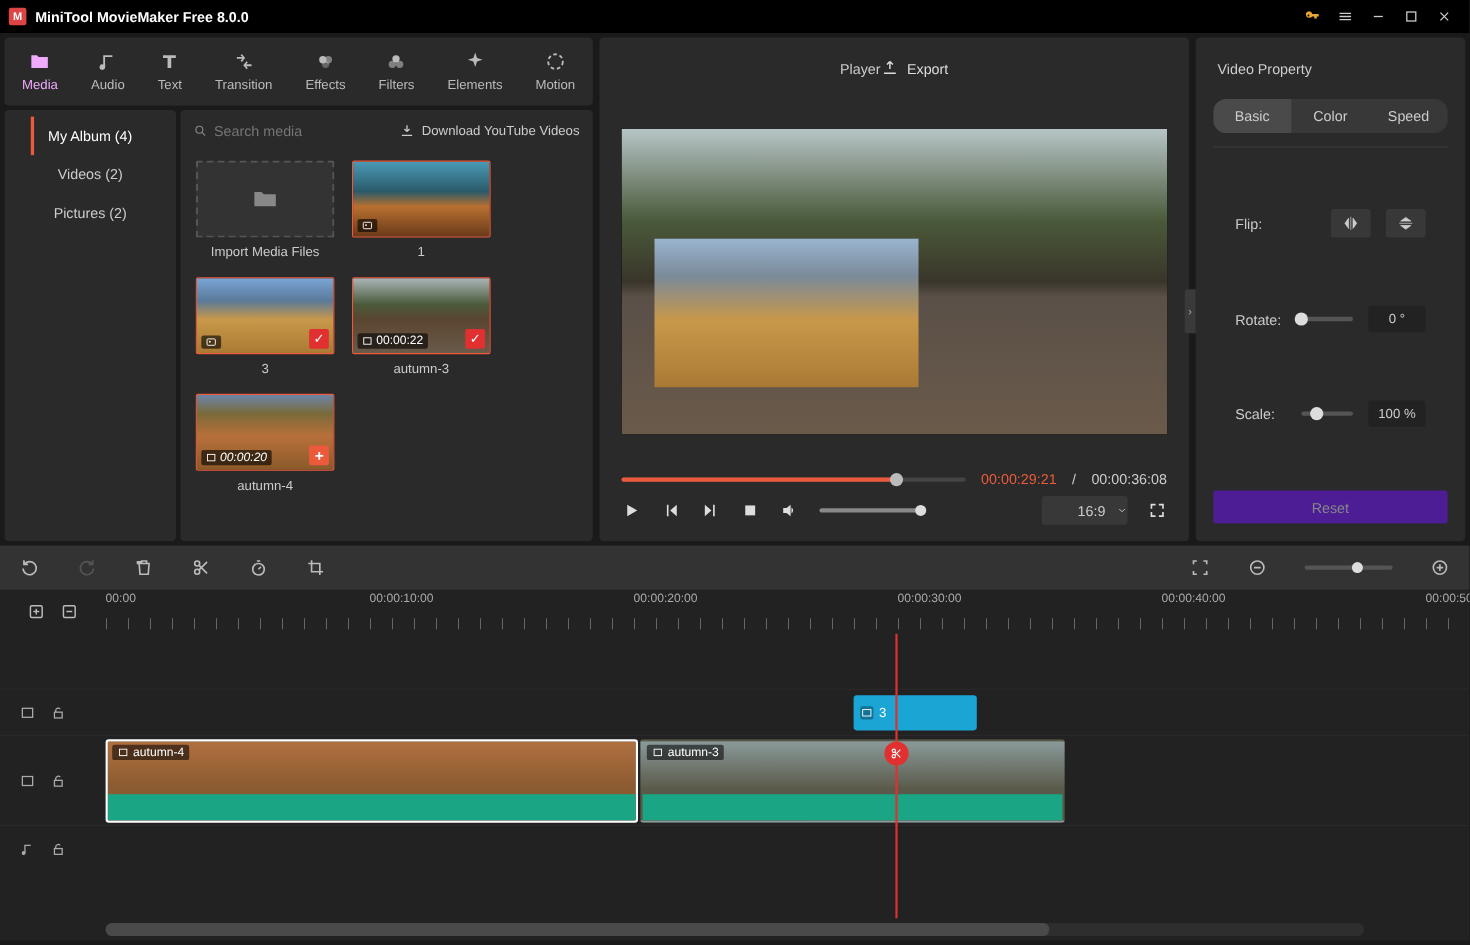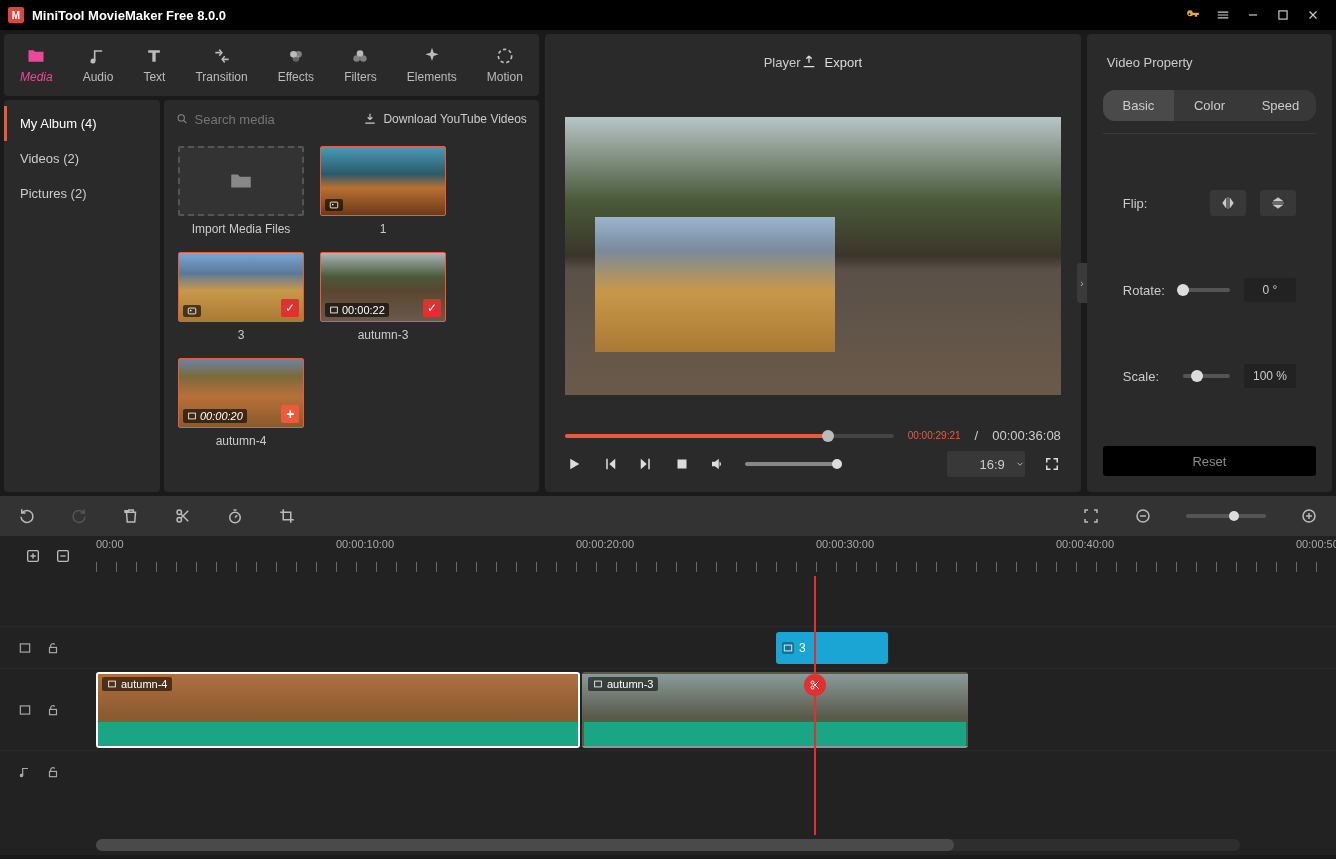--- a/index.html
+++ b/index.html
@@ -15,27 +15,27 @@
 
 
 .main { display:flex; height:466px; padding:4px; gap:6px; }
 .left { width:536px; display:flex; flex-direction:column; gap:4px; }
 .center { flex:1; background:#2a2a2a; border-radius:4px; display:flex; flex-direction:column; }
 .right { width:264px; background:#2a2a2a; border-radius:4px; display:flex; flex-direction:column; position:relative; }
 
 
 .toptabs { height:62px; background:#2a2a2a; border-radius:4px; display:flex; align-items:center; padding:0 8px; gap:14px; }
 .toptab { display:flex; flex-direction:column; align-items:center; gap:4px; padding:6px 8px; cursor:pointer; color:#bbb; }
-.toptab.active { color:#ec4899;font-style:italic; }
+.toptab.active { color:#f0abfc; }
 .toptab .ticon { width:20px; height:20px; display:flex; align-items:center; justify-content:center; }
 .toptab .tlabel { font-size:12px; }
 
 
 .mediawrap { flex:1; display:flex; gap:4px; overflow:hidden; }
-.sidebar { width:156px; background:#2a2a2a; border-radius:4px; display:flex; flex-direction:column; padding:6px 0; }
+.sidebar { width:156px; background:#2a2a2a; border-radius:4px; display:flex; flex-direction:column; padding:6px 0;align-items:center; }
 .sideitem { padding:10px 16px; color:#ccc; cursor:pointer; font-size:13px; }
 .sideitem.active { border-left:3px solid #ec5a3b; padding-left:13px; color:#fff; }
 
 .mediapanel { flex:1; background:#2a2a2a; border-radius:4px; display:flex; flex-direction:column; overflow:hidden; }
 .mediabar { height:38px; display:flex; align-items:center; padding:0 12px; gap:8px; }
 .mediabar .msearch { flex:1; display:flex; align-items:center; gap:6px; color:#888; }
 .mediabar .dlyt { color:#ccc; cursor:pointer; display:flex; align-items:center; gap:6px; font-size:12px; }
 .mediagrid { flex:1; overflow:auto; padding:8px 14px; display:flex; flex-wrap:wrap; gap:16px; align-content:flex-start; }
 .mitem { width:126px; display:flex; flex-direction:column; align-items:center; gap:6px; }
 .mitem .thumb { width:126px; height:70px; border:1px solid #ec5a3b; border-radius:2px; position:relative; overflow:hidden; background:#333; }
@@ -56,21 +56,21 @@
 .phdr .export { display:flex; align-items:center; gap:8px; color:#ddd; cursor:pointer; }
 .pview { flex:1; display:flex; align-items:center; justify-content:center; padding:0 20px; }
 .pcanvas { width:496px; height:278px; background:#000; position:relative; overflow:hidden; }
 .pcanvas .bglake  { position:absolute; inset:0; background:linear-gradient(180deg,#b8c5c8 0%,#4a5a3a 30%,#3a352a 50%,#5a5048 55%,#6a5a4a 100%); }
 .pcanvas .pip    { position:absolute; left:30px; top:100px; width:240px; height:135px; background:linear-gradient(180deg,#9ab5d0 0%,#7a8a9a 25%,#c8984a 55%,#aa7a35 100%); }
 .pctrl { height:70px; padding:6px 20px 10px; display:flex; flex-direction:column; gap:8px; }
 .pprog { display:flex; align-items:center; gap:14px; }
 .pprog .track { flex:1; height:4px; background:#444; position:relative; border-radius:2px; }
 .pprog .track .fill { position:absolute; left:0; top:0; bottom:0; width:80%; background:#ec5a3b; border-radius:2px; }
 .pprog .track .knob { position:absolute; left:80%; top:50%; width:12px; height:12px; background:#bbb; border-radius:50%; transform:translate(-50%,-50%); }
-.pprog .time1 { color:#ec5a3b; font-size:10px;text-align:center; }
+.pprog .time1 { color:#ec5a3b; font-size:13px;text-align:center; }
 .pprog .time2 { color:#ccc; font-size:13px; }
 .pprog .sep   { color:#ccc; }
 .pbtns { display:flex; align-items:center; gap:18px; }
 .pbtns .ibtn { width:18px; height:18px; color:#ddd; cursor:pointer; display:flex; align-items:center; justify-content:center; }
 .pbtns .vol  { width:92px; height:4px; background:#888; position:relative; border-radius:2px; }
 .pbtns .vol .vknob { position:absolute; right:-5px; top:50%; width:10px; height:10px; background:#ddd; border-radius:50%; transform:translateY(-50%); }
 .pbtns .spacer { flex:1; }
 .pbtns .aspect { width:78px; height:26px; background:#383838; border-radius:3px; display:flex; align-items:center; justify-content:flex-end; gap:10px; color:#ccc; cursor:pointer; }
 
 
@@ -79,21 +79,21 @@
 .rtab { flex:1; text-align:center; padding:8px 0; cursor:pointer; font-size:13px; }
 .rtab.active { background:#4a4a4a; }
 .rbody { flex:1; padding:16px 20px; display:flex; flex-direction:column; gap:22px; border-top:1px solid #3a3a3a; margin:12px 16px 0; }
 .rrow { display:flex; align-items:center; gap:14px;margin-top:40px; }
 .rrow .rlabel { width:46px; color:#ccc; }
 .rrow .flipbtn { width:36px; height:26px; background:#383838; border-radius:3px; display:flex; align-items:center; justify-content:center; cursor:pointer; }
 .rrow .slider { flex:1; height:4px; background:#555; position:relative; border-radius:2px; }
 .rrow .slider .sknob { position:absolute; left:0; top:50%; width:12px; height:12px; background:#ddd; border-radius:50%; transform:translate(-50%,-50%); }
 .rrow .slider.s30 .sknob { left:30%; }
 .rrow .valbox { width:52px; height:24px; background:#222; border-radius:3px; display:flex; align-items:center; justify-content:center; font-size:12px; }
-.rreset { margin:auto 16px 16px; height:30px; background:#000000; border-radius:3px; display:flex; align-items:center; justify-content:center; color:#888; cursor:pointer; }
+.rreset { margin:auto 16px 16px; height:30px; background:#4c1d95; border-radius:3px; display:flex; align-items:center; justify-content:center; color:#888; cursor:pointer; }
 .right .collapse { position:absolute; left:-10px; top:50%; width:10px; height:40px; background:#3a3a3a; border-radius:3px 0 0 3px; display:flex; align-items:center; justify-content:center; color:#aaa; cursor:pointer; font-size:10px; }
 
 
 .timeline { height:359px; background:#222; display:flex; flex-direction:column; }
 .tbar { height:40px; background:#333; display:flex; align-items:center; padding:0 18px; gap:34px; }
 .tbar .tb { width:18px; height:18px; color:#bbb; cursor:pointer; display:flex; align-items:center; justify-content:center; }
 .tbar .tb.dis { color:#555; }
 .tbar .spacer { flex:1; }
 .tbar .zoomsl { width:80px; height:4px; background:#555; border-radius:2px; position:relative; }
 .tbar .zoomsl .zknob{ position:absolute; left:60%; top:50%; width:10px; height:10px; background:#ddd; border-radius:50%; transform:translate(-50%,-50%); }

